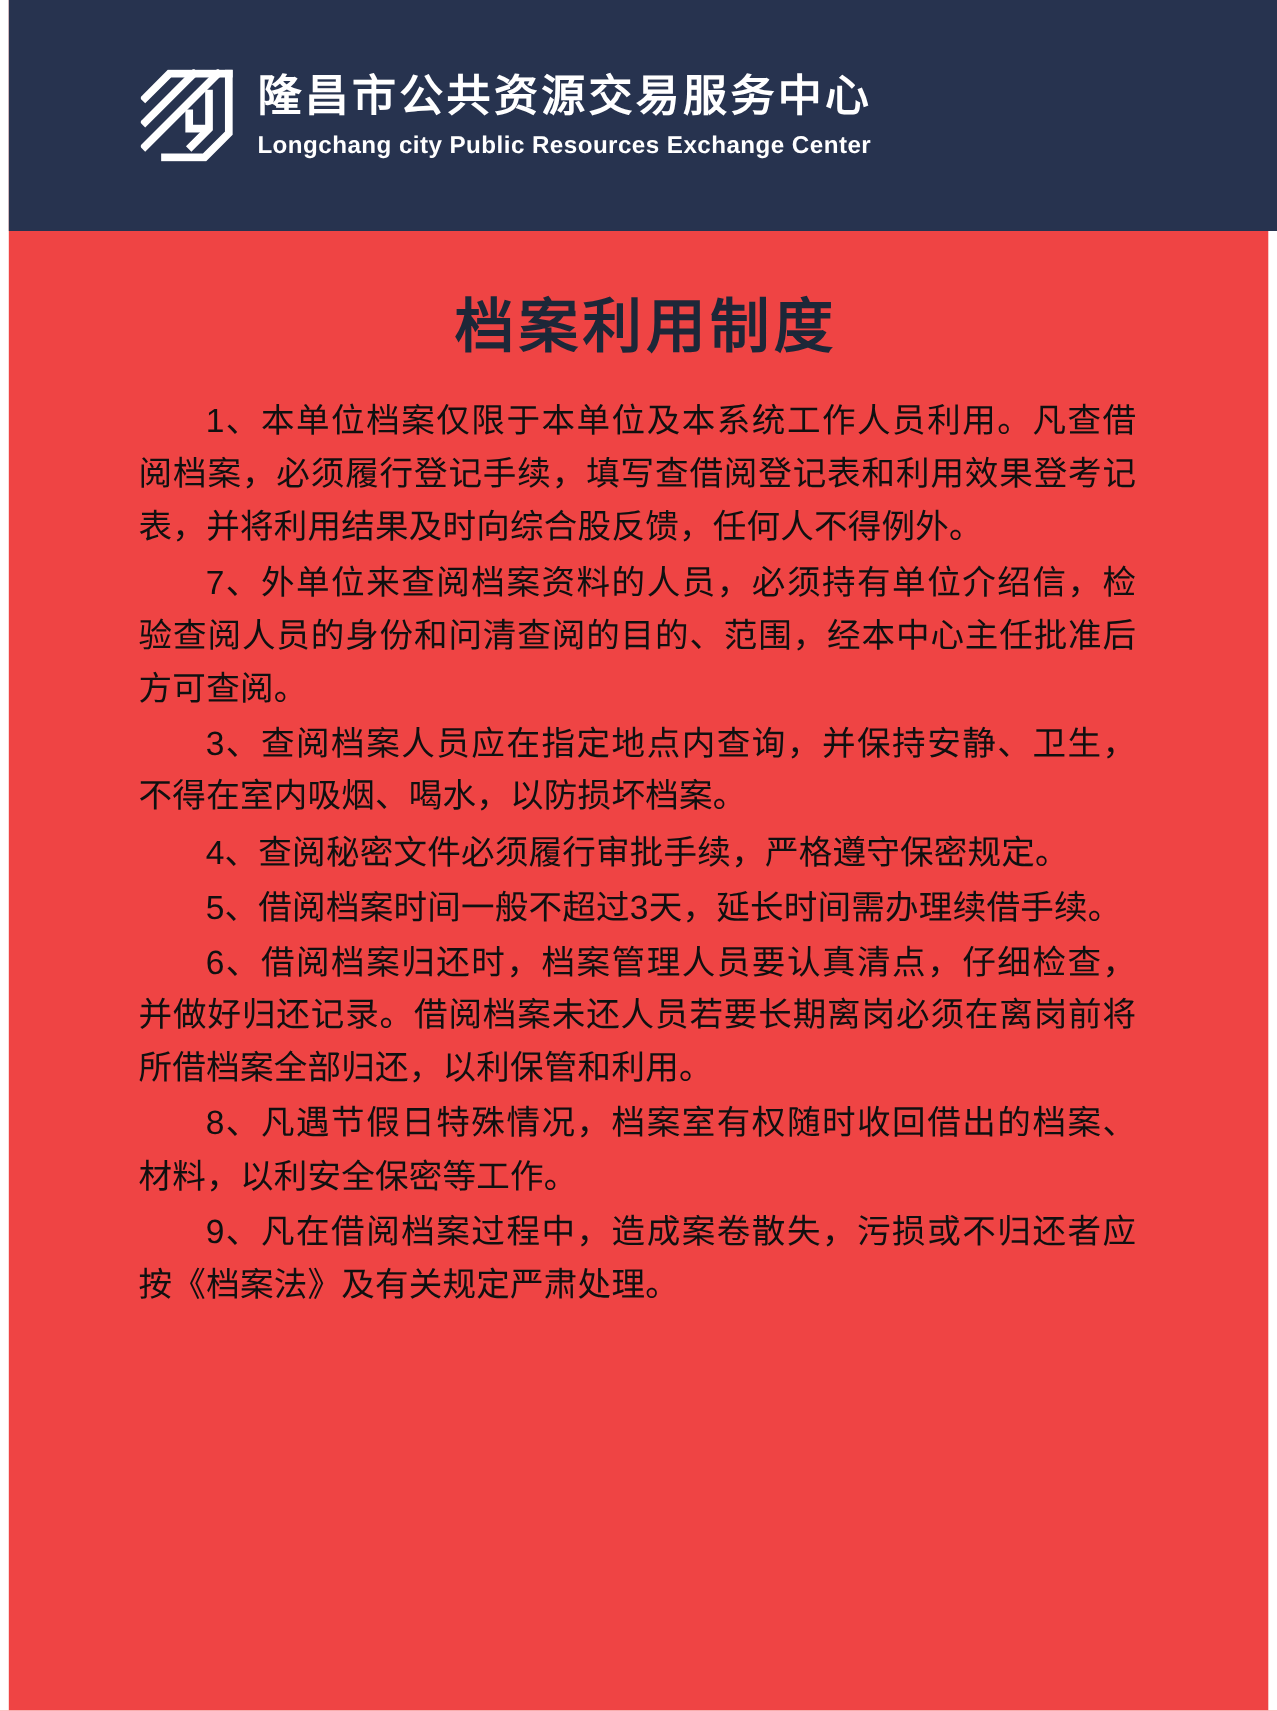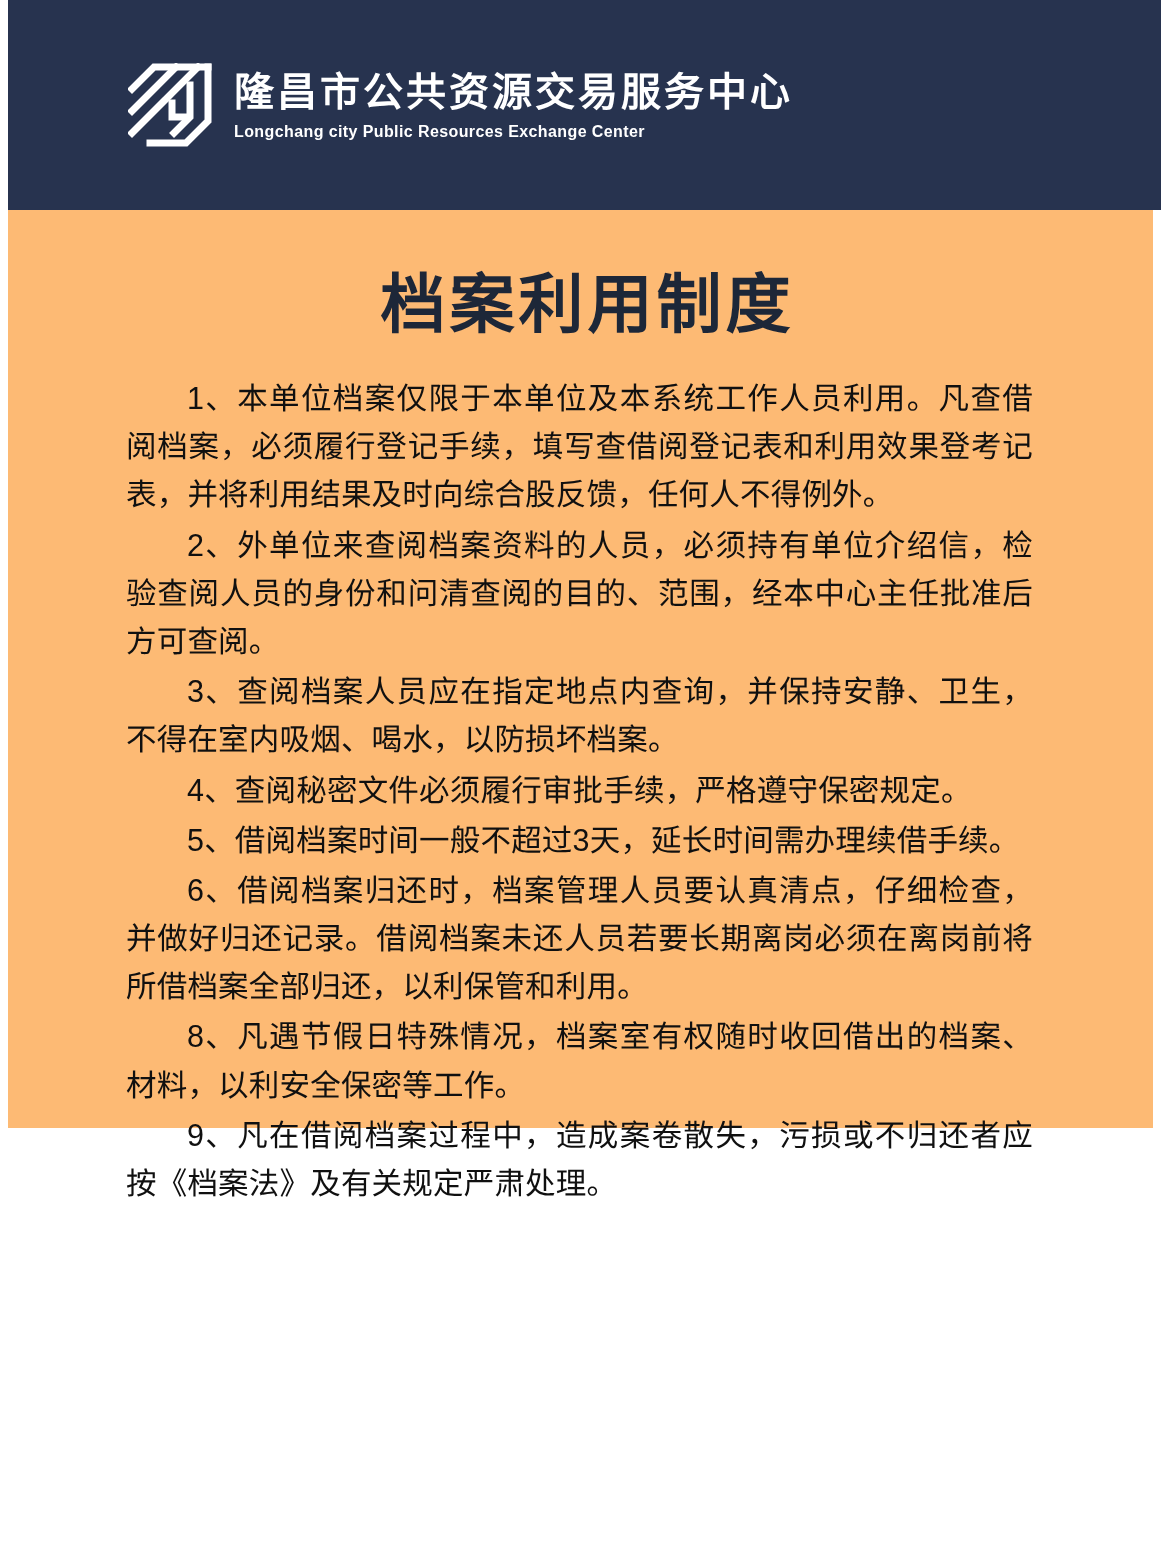--- a/index.html
+++ b/index.html
@@ -10,22 +10,22 @@
   }
   body {
     width: 1161px;
     height: 1555px;
     font-family: "Liberation Sans", "DejaVu Sans", sans-serif;
     overflow: hidden;
     position: relative;
   }
   .poster {
     width: 1161px;
-    height: 1128px;
-    background: #fdba74;
+    height: 1555px;
+    background: #ef4444;
     position: relative;
     box-sizing: border-box;
     border-left: 8px solid #ffffff;
     border-right: 8px solid #ffffff;
   }
   
   .header-band {
     position: absolute;
     top: 0;
     left: 0;
@@ -57,38 +57,38 @@
   .org-cn {
     color: #ffffff;
     font-size: 40px;
     font-weight: bold;
     letter-spacing: 3px;
     line-height: 1.15;
     white-space: nowrap;
   }
   .org-en {
     color: #ffffff;
-    font-size: 16px;
+    font-size: 22px;
     font-weight: bold;
     letter-spacing: 0.4px;
     margin-top: 8px;
     white-space: nowrap;
   }
   
   .content {
     position: absolute;
     top: 210px;
     left: 0;
     width: 1161px;
     padding: 0 120px 0 118px;
     box-sizing: border-box;
   }
   .doc-title {
     text-align: center;
-    font-size: 65px;
+    font-size: 54px;
     font-weight: bold;
     color: #1d2738;
     letter-spacing: 4px;
     margin-top: 42px;
     margin-bottom: 28px;
     font-family: "Liberation Sans", "DejaVu Sans", sans-serif;
   }
   .clauses {
     margin: 0;
     padding: 0;
@@ -129,21 +129,21 @@
         <div class="org-en">Longchang city Public Resources Exchange Center</div>
       </div>
     </div>
   </div>
 
   <div class="content">
     <h1 class="doc-title">档案利用制度</h1>
 
     <div class="clauses">
       <p class="clause">1、本单位档案仅限于本单位及本系统工作人员利用。凡查借阅档案，必须履行登记手续，填写查借阅登记表和利用效果登考记表，并将利用结果及时向综合股反馈，任何人不得例外。</p>
-      <p class="clause">2、外单位来查阅档案资料的人员，必须持有单位介绍信，检验查阅人员的身份和问清查阅的目的、范围，经本中心主任批准后方可查阅。</p>
+      <p class="clause">7、外单位来查阅档案资料的人员，必须持有单位介绍信，检验查阅人员的身份和问清查阅的目的、范围，经本中心主任批准后方可查阅。</p>
       <p class="clause">3、查阅档案人员应在指定地点内查询，并保持安静、卫生，不得在室内吸烟、喝水，以防损坏档案。</p>
       <p class="clause">4、查阅秘密文件必须履行审批手续，严格遵守保密规定。</p>
       <p class="clause">5、借阅档案时间一般不超过3天，延长时间需办理续借手续。</p>
       <p class="clause">6、借阅档案归还时，档案管理人员要认真清点，仔细检查，并做好归还记录。借阅档案未还人员若要长期离岗必须在离岗前将所借档案全部归还，以利保管和利用。</p>
       <p class="clause">8、凡遇节假日特殊情况，档案室有权随时收回借出的档案、材料，以利安全保密等工作。</p>
       <p class="clause">9、凡在借阅档案过程中，造成案卷散失，污损或不归还者应按《档案法》及有关规定严肃处理。</p>
     </div>
   </div>
 
 </div>

